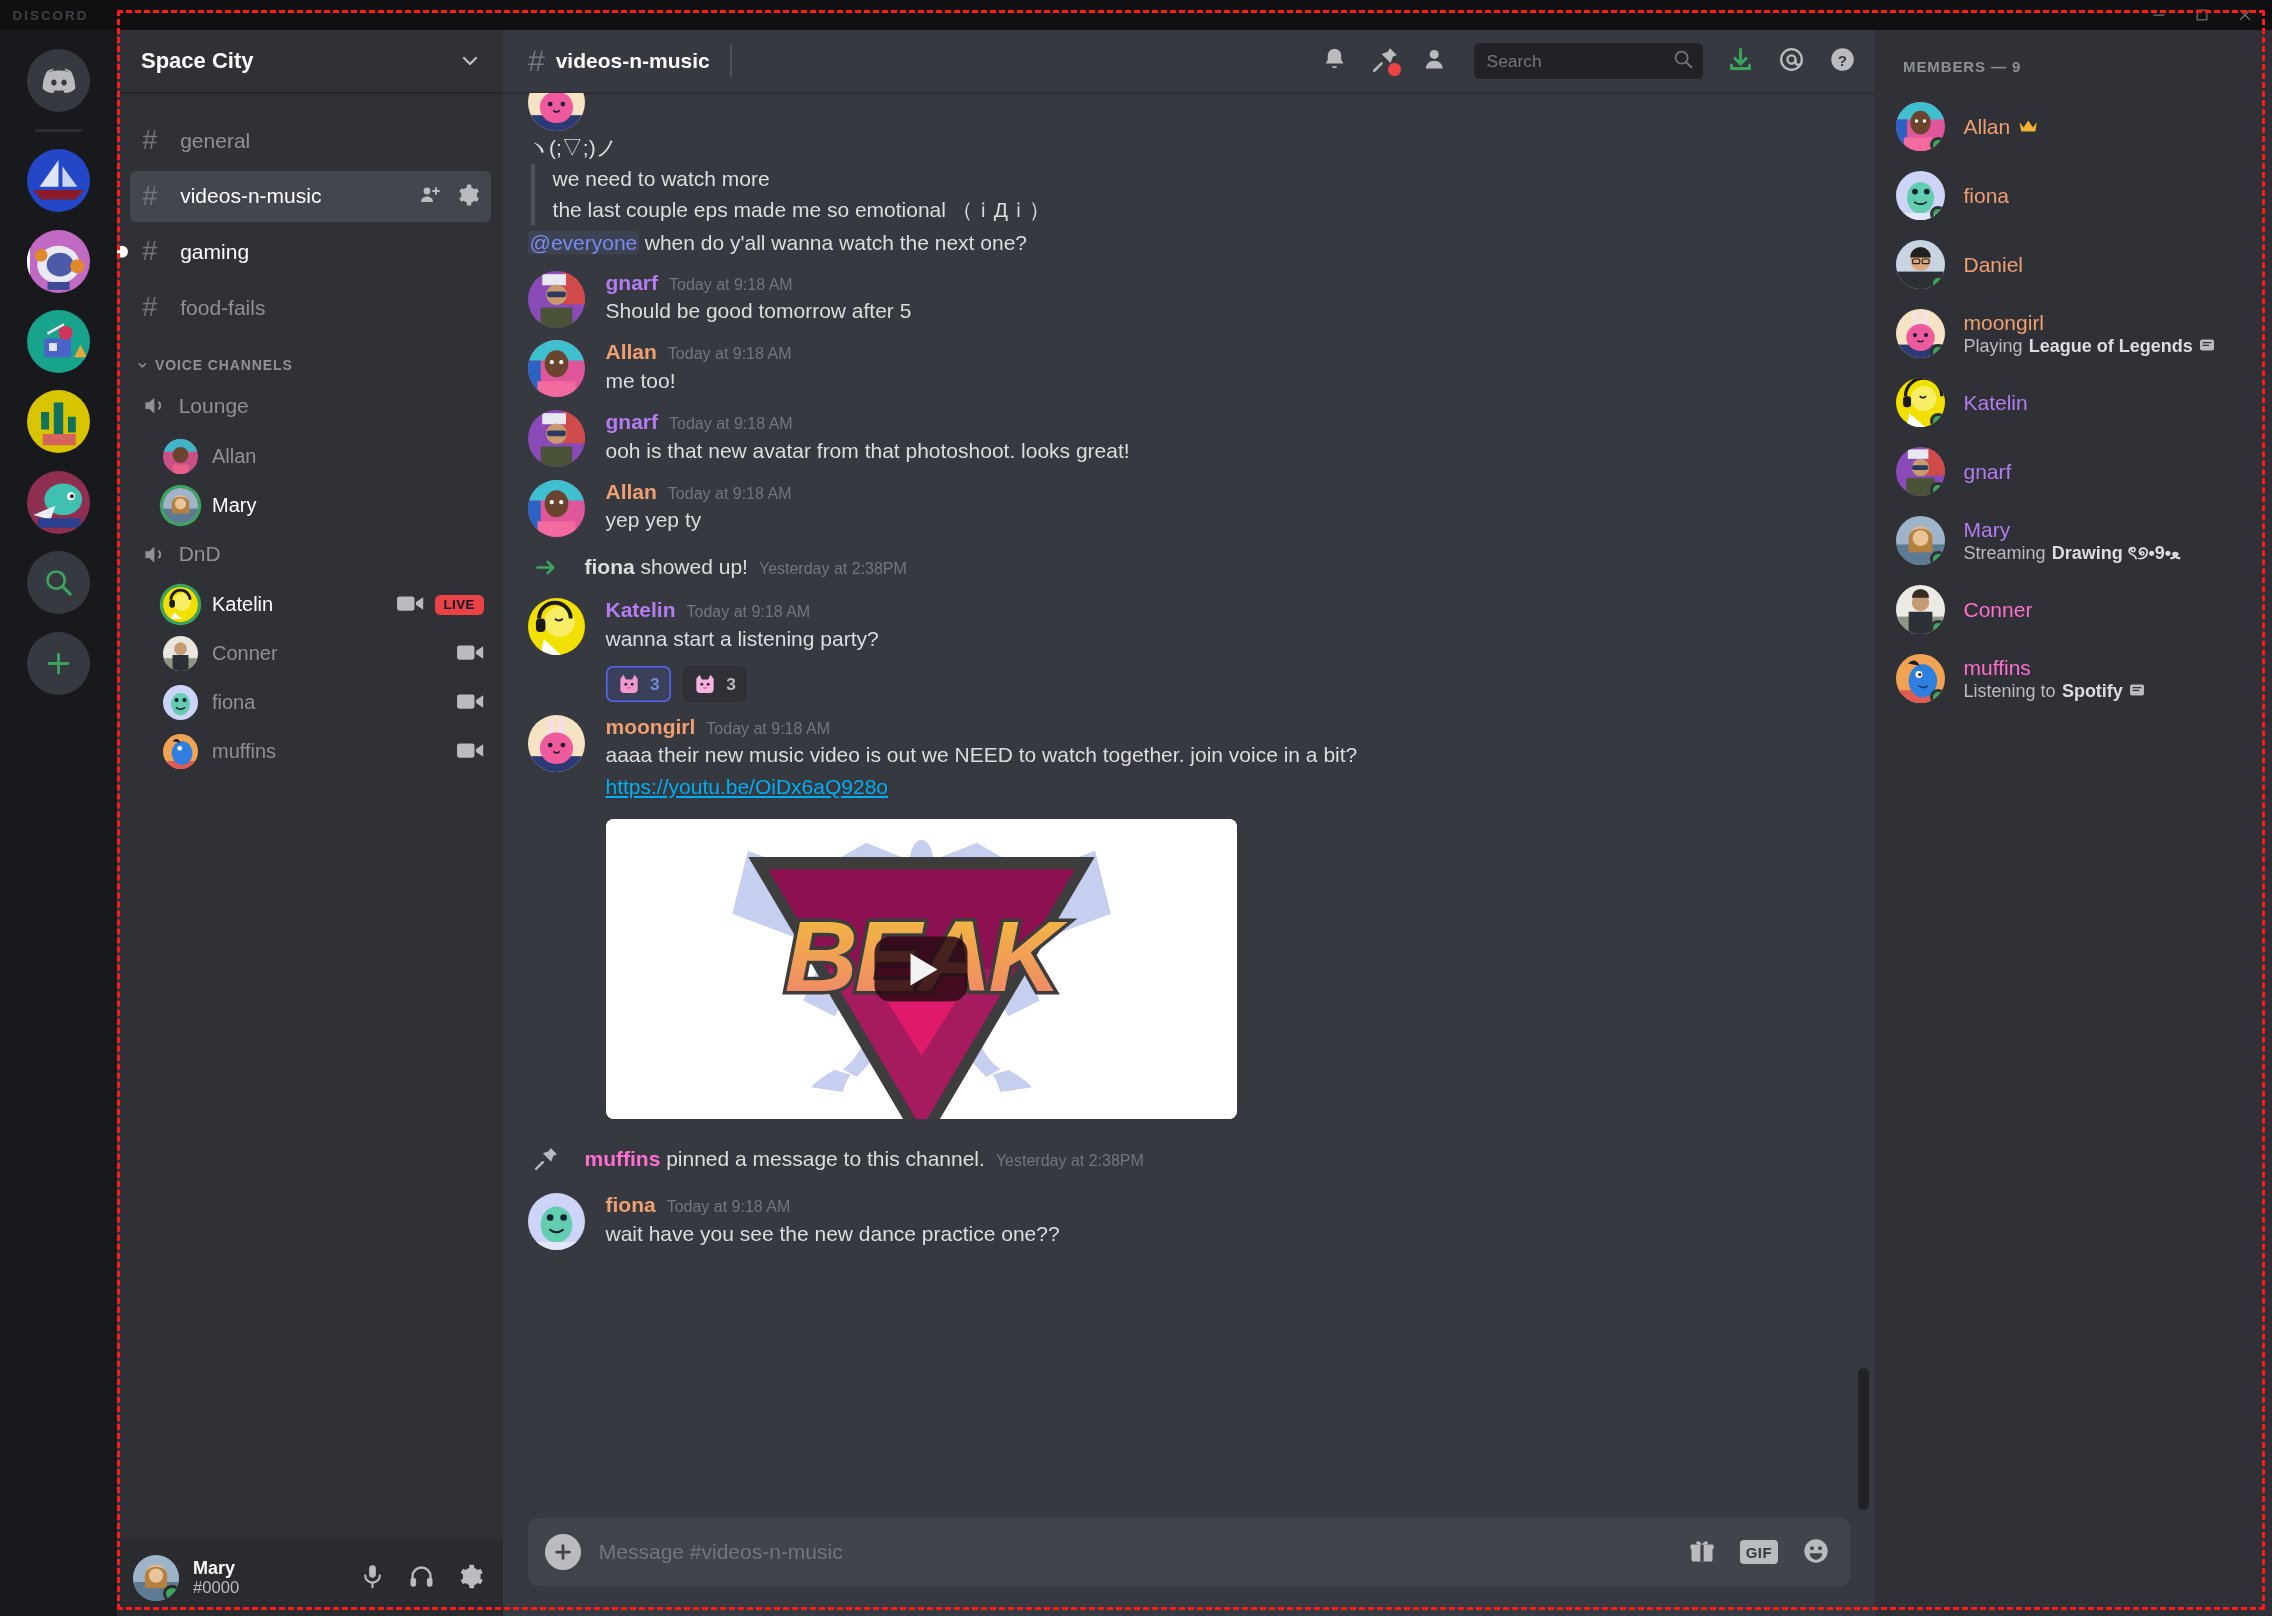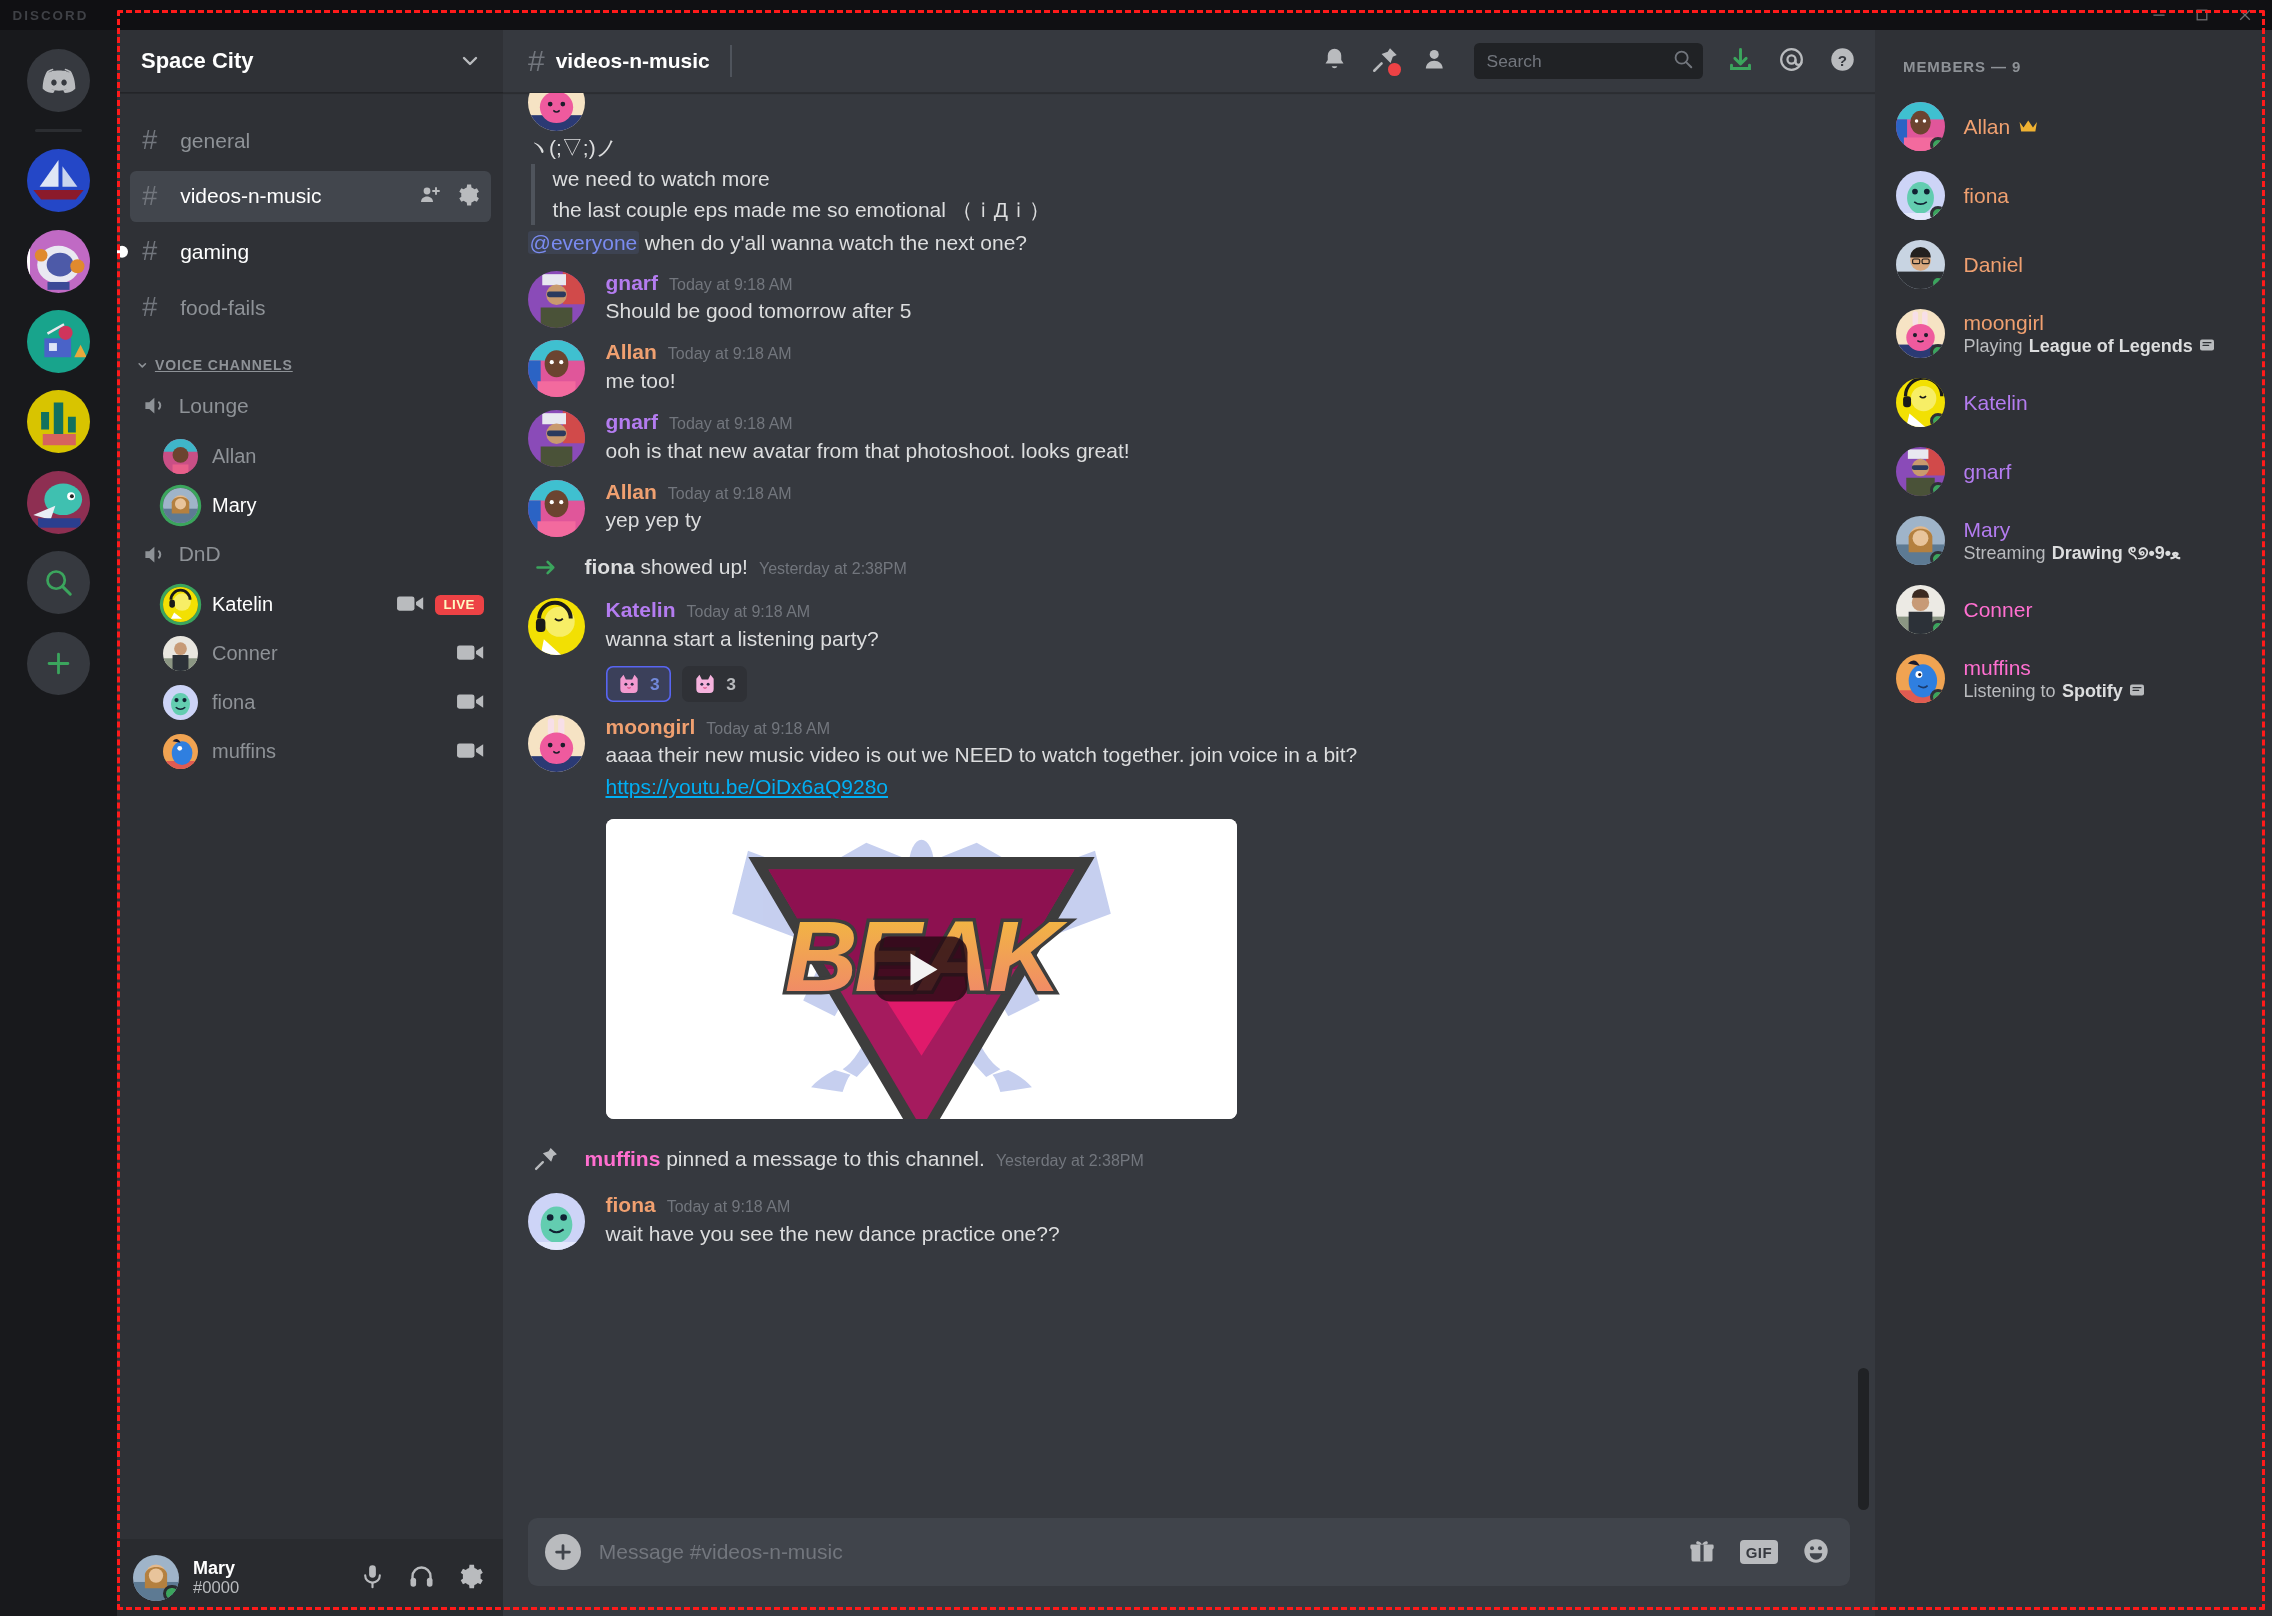--- a/index.html
+++ b/index.html
@@ -74,34 +74,34 @@
   .chan.active .cname { color:#fff; font-weight:500; }
   .chan.unread .cname { color:#fff; font-weight:500; }
   .chan .chan-actions { margin-left:auto; display:flex; align-items:center; gap:14px; color:#b9bbbe; }
   .unread-dot {
     position:absolute; left:-14px; top:50%; transform:translateY(-50%);
     width:12.6px; height:12.6px; background:#fff; border-radius:50%;
   }
 
   .cat {
     margin:24px 0 8px 19px; display:flex; align-items:center; gap:6.3px;
-    font-size:14px; font-weight:bold; letter-spacing:0.9px; color:#8e9297;text-decoration:underline;
+    font-size:14px; font-weight:bold; letter-spacing:0.9px; color:#8e9297;
   }
 
   .vchan { height:49px; margin:0 12.6px 1.6px 12.6px; display:flex; align-items:center; padding-left:12.6px; }
   .vchan .vname { font-size:21px; color:#8e9297; margin-left:9.5px; }
 
   .vuser { height:49px; display:flex; align-items:center; padding-left:46px; padding-right:20.5px; }
   .vuser .av { width:35px; height:35px; border-radius:50%; overflow:hidden; flex:0 0 auto; position:relative; }
   .vuser .av.speaking { box-shadow:0 0 0 3.2px #3ba55d; }
   .vuser .vuname { font-size:20px; color:#8e9297; margin-left:14px; }
   .vuser.active .vuname { color:#fff; }
   .vuser .vactions { margin-left:auto; display:flex; align-items:center; gap:11px; }
   .live-badge {
-    background:#ed4245; color:#fef9c3; font-size:13.4px; font-weight:bold;
+    background:#ed4245; color:#0f172a; font-size:13.4px; font-weight:bold;
     padding:2.4px 8.7px; border-radius:5.5px; letter-spacing:0.4px;text-align:center;
   }
 
   .user-panel {
     height:77px; flex:0 0 auto; background:#292b2f; display:flex; align-items:center;
     padding:0 20.5px 0 16px;
   }
   .user-panel .av { width:46px; height:46px; border-radius:50%; overflow:hidden; position:relative; flex:0 0 auto; }
   .up-names { margin-left:14px; line-height:1.15; }
   .up-name { font-size:18px; font-weight:bold; color:#fff; }

